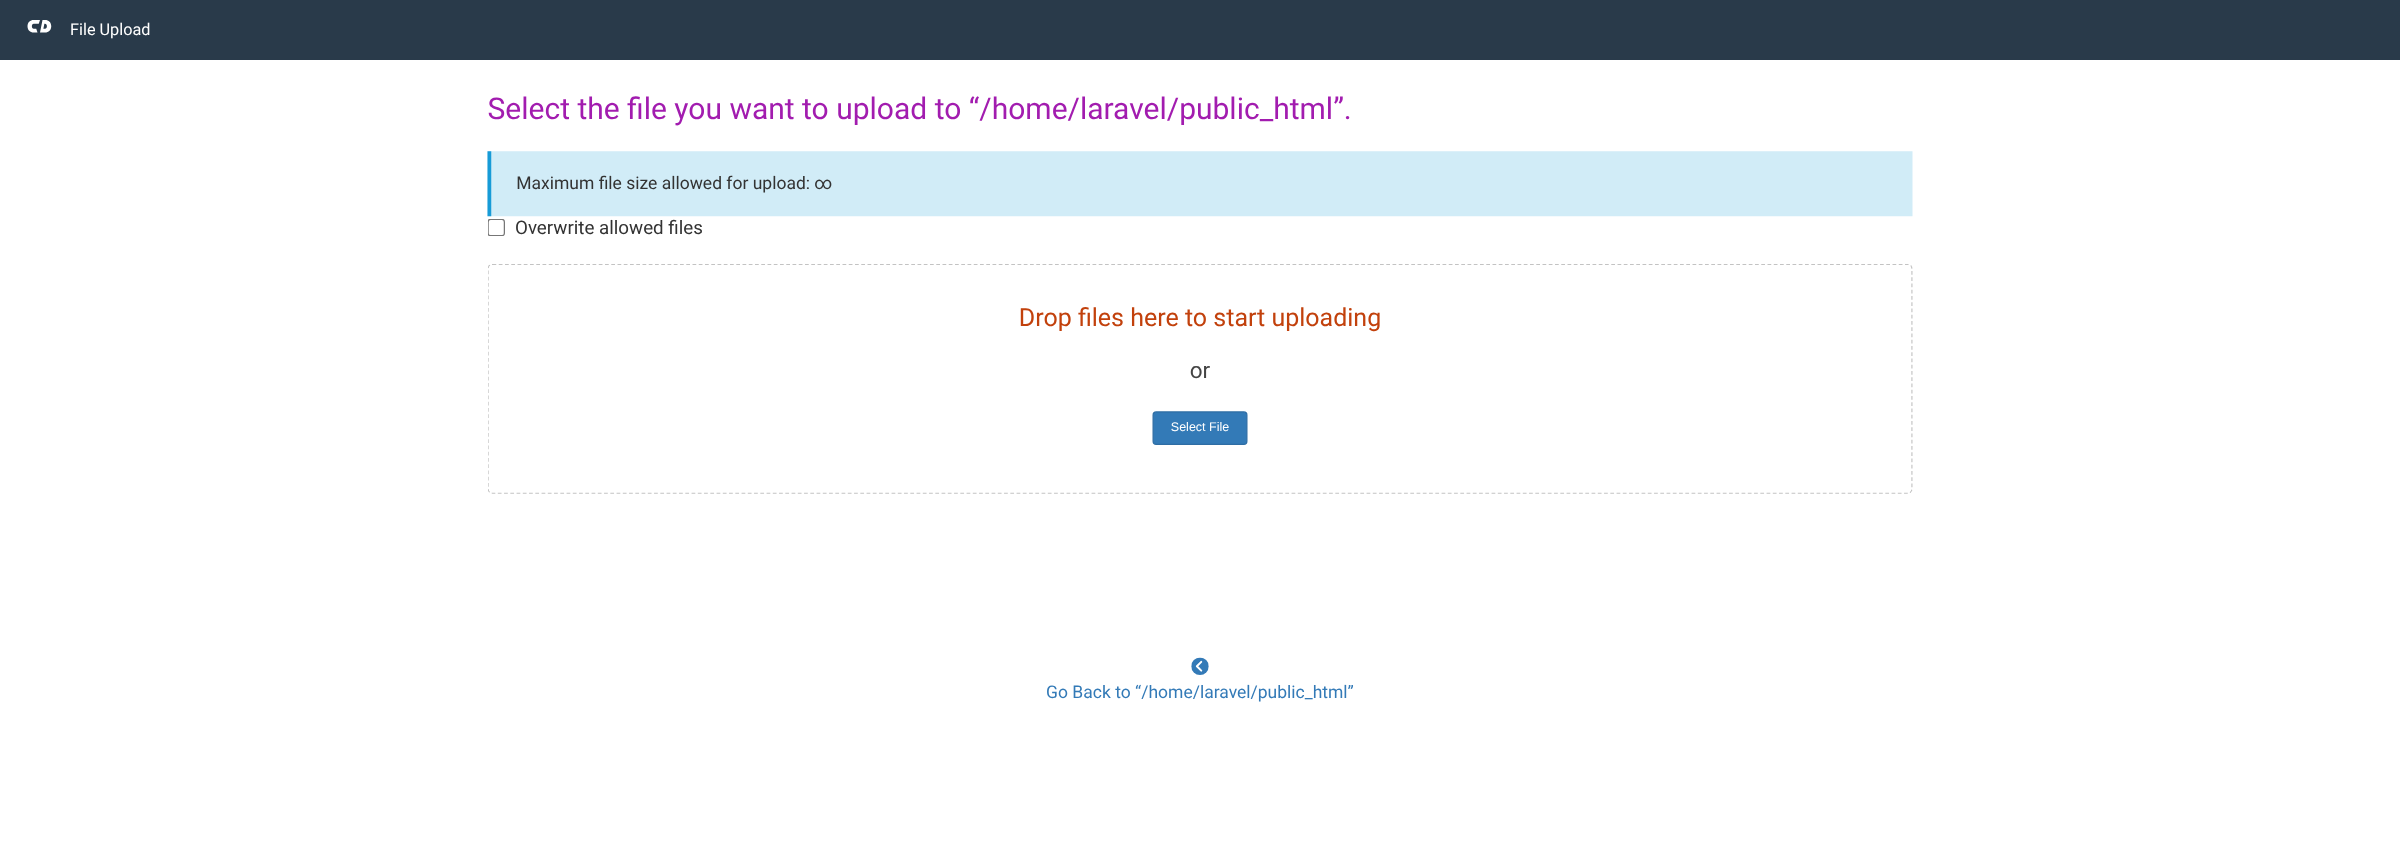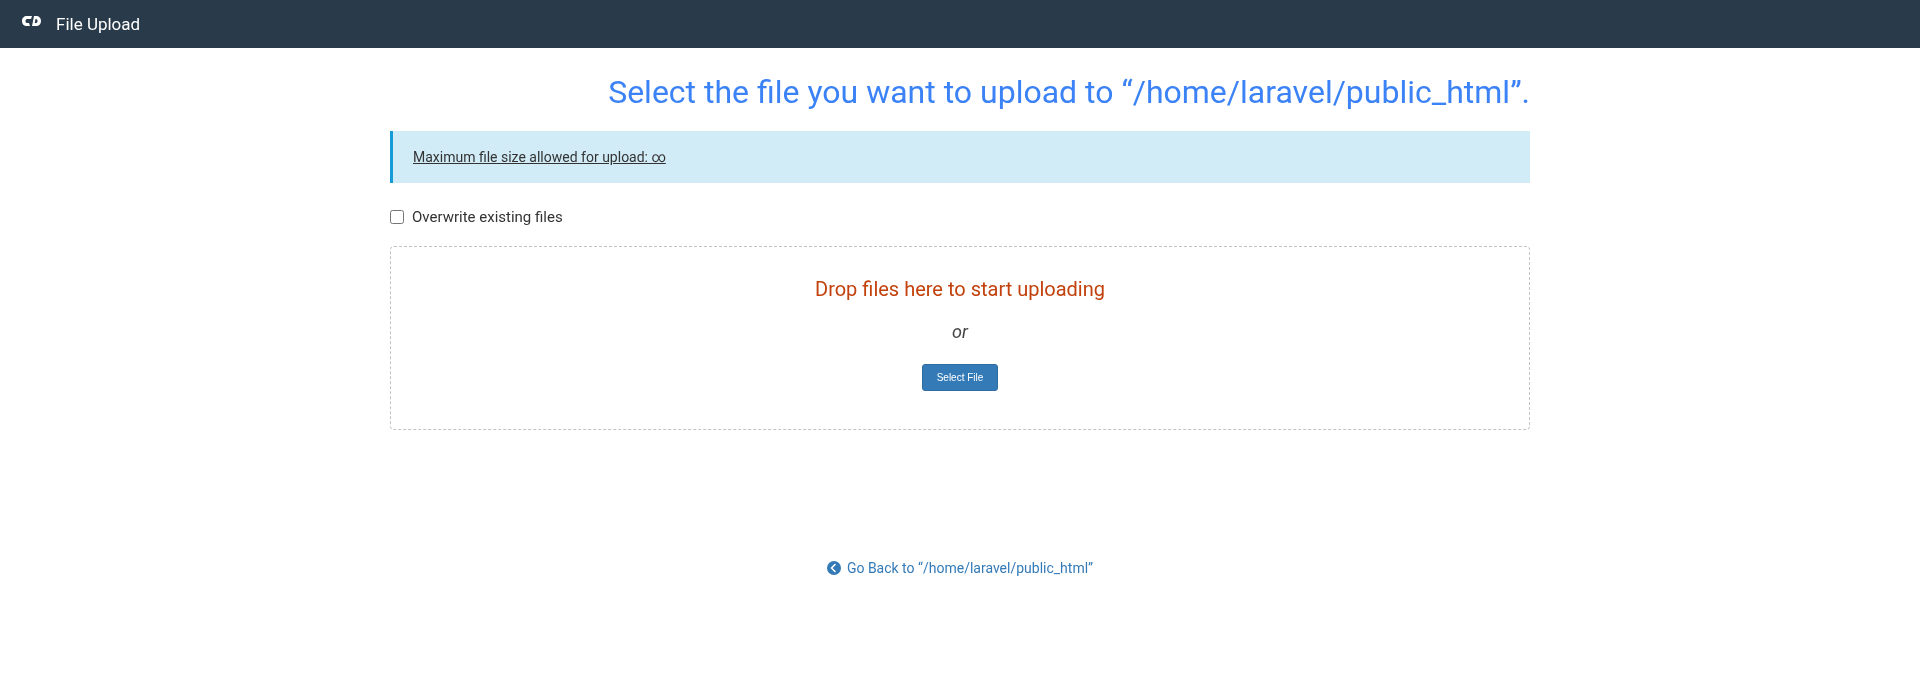--- a/index.html
+++ b/index.html
@@ -20,44 +20,41 @@
       padding: 0 20px;
     }
     .logo-icon {
       color: #ffffff;
       margin-right: 10px;
       display: flex;
       align-items: center;
     }
     .header-title {
       color: #ffffff;
-      font-size: 17px;
+      font-size: 13px;
       font-weight: 400;
     }
     .container {
       max-width: 1170px;
       margin: 0 auto;
       padding: 0 15px;
     }
     .page-heading {
-      font-size: 32px;
+      font-size: 24px;
       font-weight: 400;
-      color: #3b82f6;
+      color: #a21caf;
       margin-top: 25px;
       margin-bottom: 20px;
-      text-align: right;
     }
     .info-callout {
       background: #d1ecf7;
       border-left: 3px solid #179bd7;
       padding: 18px 20px;
       color: #333;
       font-size: 14px;
-      margin-bottom: 25px;
-      text-decoration: underline;
     }
     .overwrite-row {
       display: flex;
       align-items: center;
       margin-bottom: 20px;
       gap: 8px;
     }
     .overwrite-row input[type="checkbox"] {
       width: 14px;
       height: 14px;
@@ -77,21 +74,20 @@
     .dropzone-text {
       font-size: 20px;
       color: #c2410c;
       font-weight: 400;
       margin-bottom: 20px;
     }
     .dropzone-or {
       font-size: 18px;
       color: #444;
       margin-bottom: 22px;
-      font-style: italic;
     }
     .select-file-btn {
       background: #337ab7;
       color: #ffffff;
       border: 1px solid #2e6da4;
       padding: 7px 14px;
       font-size: 10px;
       border-radius: 3px;
       cursor: pointer;
     }
@@ -100,20 +96,21 @@
       margin-top: 130px;
     }
     .go-back-link {
       color: #337ab7;
       text-decoration: none;
       font-size: 14px;
       display: inline-flex;
       align-items: center;
       gap: 6px;
       cursor: pointer;
+      flex-direction: column;
     }
     .arrow-circle-icon {
       display: inline-flex;
       align-items: center;
     }
   </style>
 </head>
 <body>
 
 <div class="header">
@@ -128,21 +125,21 @@
 
 <div class="container">
   <h1 class="page-heading">Select the file you want to upload to “/home/laravel/public_html”.</h1>
 
   <div class="info-callout">
     <span>Maximum file size allowed for upload: ∞</span>
   </div>
 
   <div class="overwrite-row">
     <input type="checkbox" id="overwrite" style="">
-    <label for="overwrite">Overwrite existing files</label>
+    <label for="overwrite">Overwrite allowed files</label>
   </div>
 
   <div class="dropzone">
     <div class="dropzone-text">Drop files here to start uploading</div>
     <div class="dropzone-or">or</div>
     <button class="select-file-btn">Select File</button>
   </div>
 
   <div class="go-back-row">
     <a class="go-back-link">

